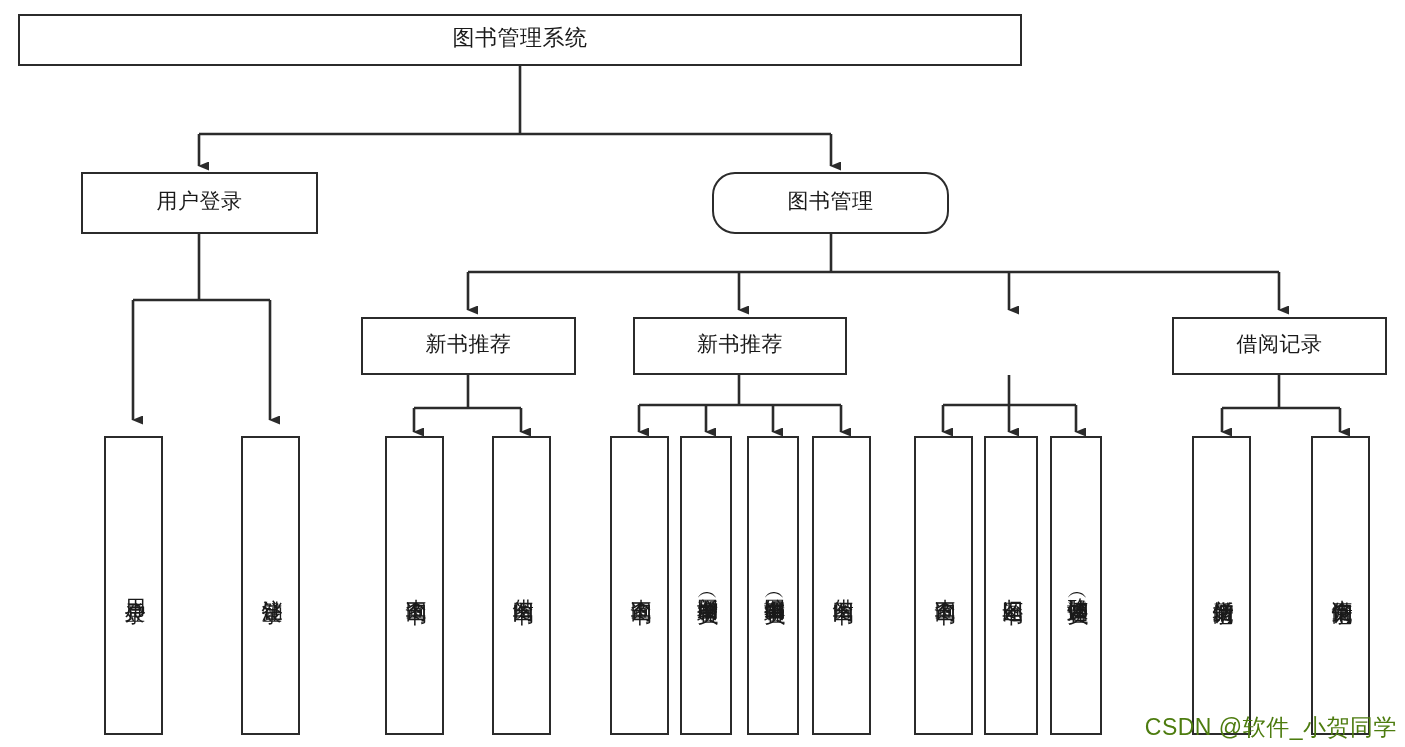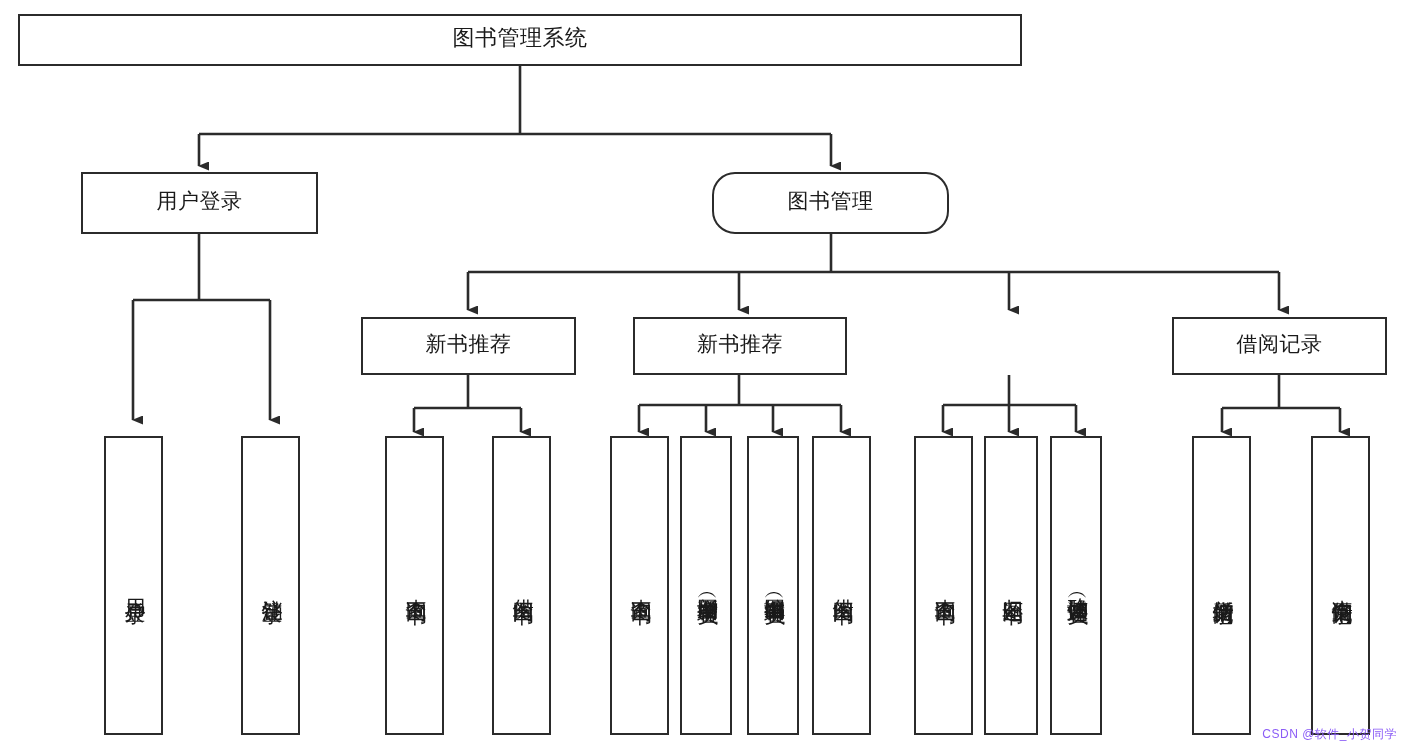--- a/index.html
+++ b/index.html
@@ -62,22 +62,22 @@
     letter-spacing: 2px;
     max-height: 100%;
   }
   .node.vertical.tall-text .node-label {
     letter-spacing: 1px;
   }
   #watermark {
     position: absolute;
     right: 8px;
     bottom: 4px;
-    font-size: 12px;
-    color: #8b5cf6;
+    font-size: 23px;
+    color: #4d7c0f;
     z-index: 5;
     white-space: nowrap;
     letter-spacing: 0.5px;
   }
 </style>
 </head>
 <body>
 
 <div id="diagram-canvas">
 

